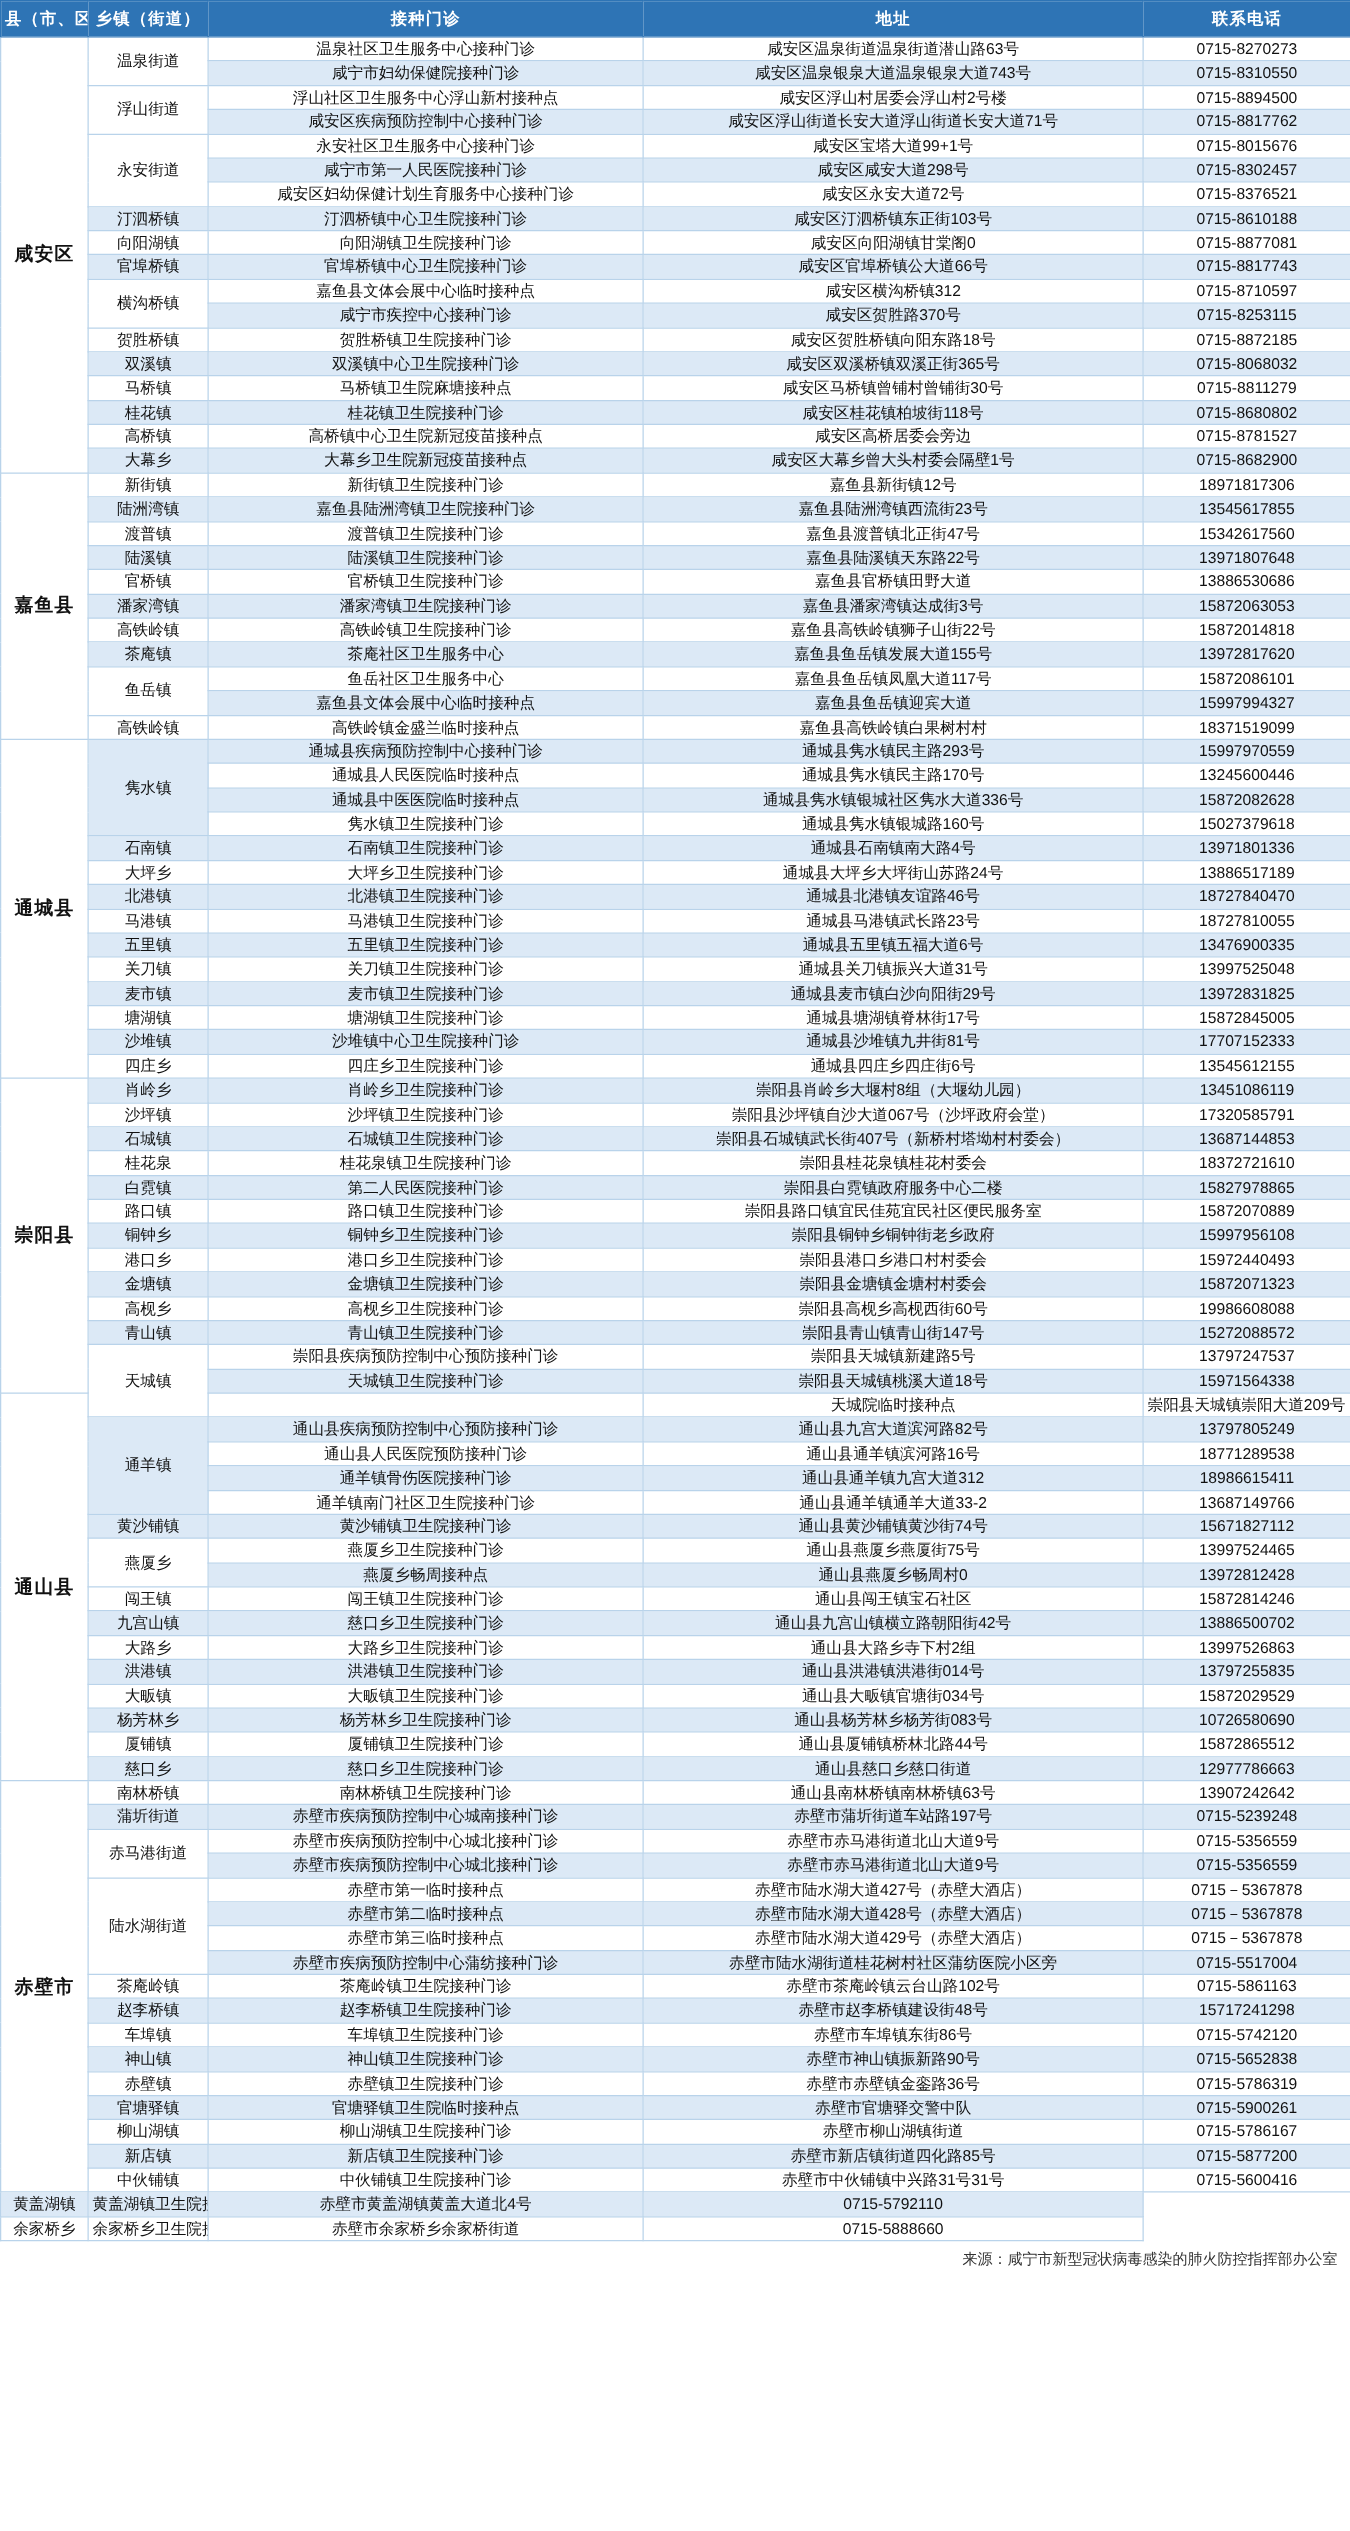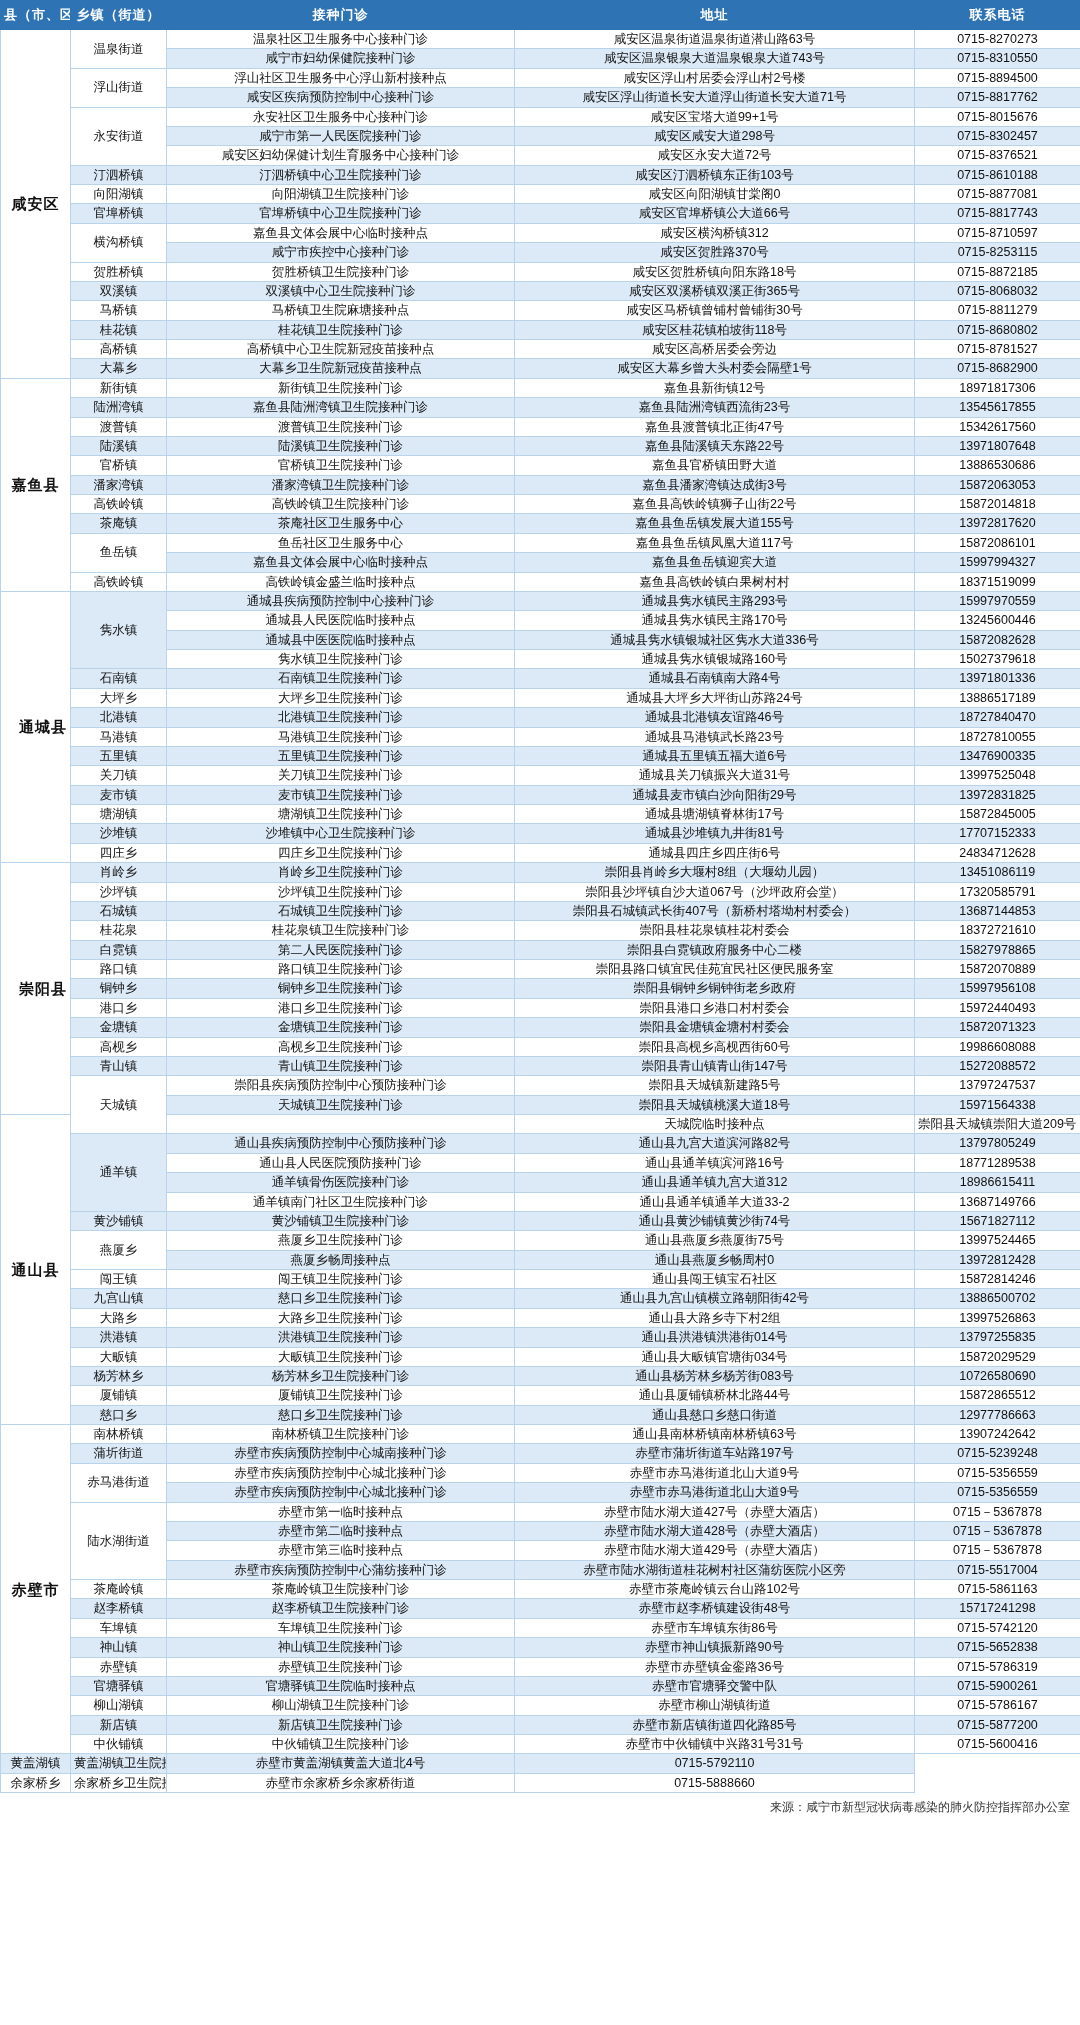--- a/index.html
+++ b/index.html
@@ -11,21 +11,21 @@
   col.c2{width:348px;}
   col.c3{width:400px;}
   col.c4{width:166px;}
   th,td{border:1px solid #b9d3ea;font-size:12.5px;line-height:1.15;padding:2px 3px;text-align:center;vertical-align:middle;white-space:nowrap;overflow:hidden;}
   thead th{background:#2e74b5;color:#fff;font-weight:bold;font-size:13px;height:24px;border:1px solid #2e74b5;letter-spacing:1px;}
   td.region{font-weight:bold;font-size:15px;background:#fff;letter-spacing:1px;}
   td.town{font-size:12.5px;}
   tr.alt td{background:#dce9f6;}
   tr.plain td{background:#ffffff;}
   td.region{background:#ffffff !important;}
-  tr.alt td.region{background:#ffffff !important;text-align:right;}
+  tr.alt td.region{background:#ffffff !important;}
   .src{text-align:right;font-size:12px;color:#333;padding:6px 10px 8px 0;}
 </style>
 </head>
 <body>
 
 <div id="sheet">
   <table>
     <colgroup>
         <col class="c0">
         <col class="c1">
@@ -286,21 +286,21 @@
         <tr class="alt">
           <td class="town" rowspan="1">沙堆镇</td>
           <td>沙堆镇中心卫生院接种门诊</td>
           <td>通城县沙堆镇九井街81号</td>
           <td>17707152333</td>
         </tr>
         <tr class="plain">
           <td class="town" rowspan="1">四庄乡</td>
           <td>四庄乡卫生院接种门诊</td>
           <td>通城县四庄乡四庄街6号</td>
-          <td>24834712628</td>
+          <td>13545612155</td>
         </tr>
         <tr class="alt">
           <td class="region" rowspan="13">崇阳县</td>
           <td class="town" rowspan="1">肖岭乡</td>
           <td>肖岭乡卫生院接种门诊</td>
           <td>崇阳县肖岭乡大堰村8组（大堰幼儿园）</td>
           <td>13451086119</td>
         </tr>
         <tr class="plain">
           <td class="town" rowspan="1">沙坪镇</td>

